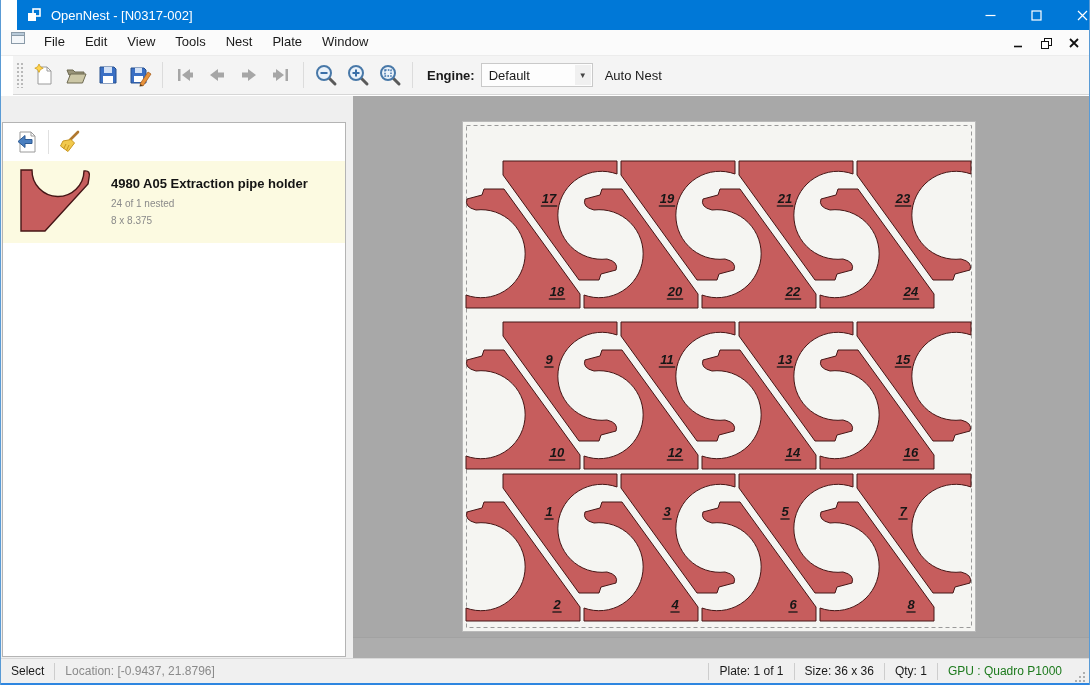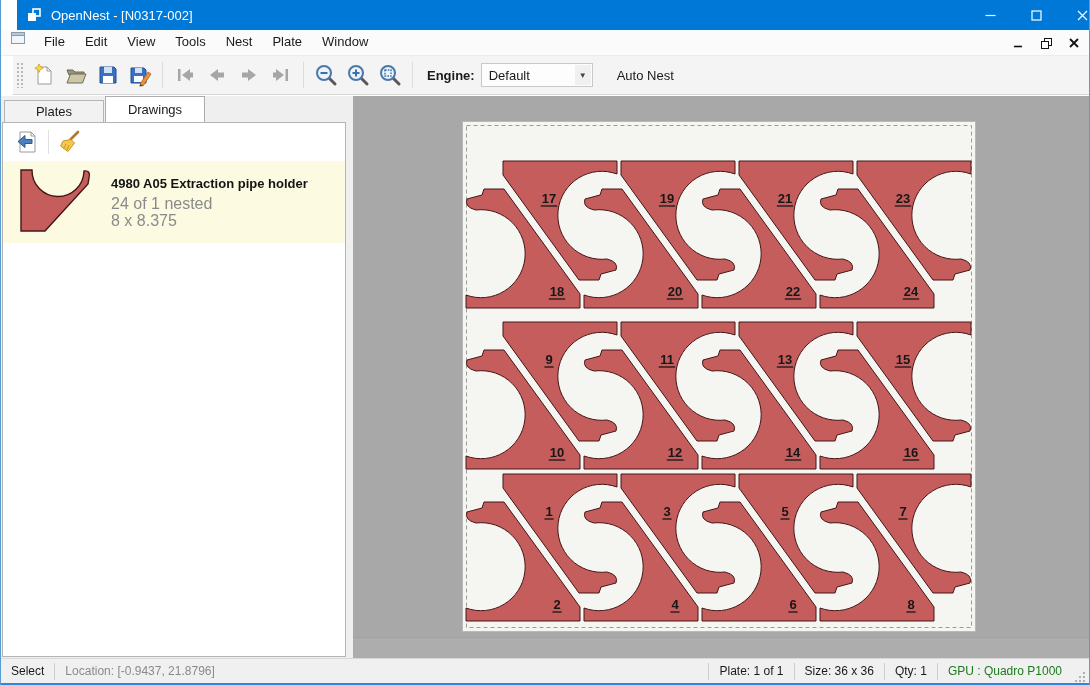--- a/index.html
+++ b/index.html
@@ -30,40 +30,40 @@
              background-image:radial-gradient(circle, #b9b9b9 1px, transparent 1.2px);
              background-size:4px 4px; }
   .tb-btn { width:32px; height:32px; display:flex; align-items:center; justify-content:center; border-radius:2px; }
   .tb-sep { width:1px; height:26px; background:#dcdcdc; margin:0 6px; }
   .engine-label { font-weight:bold; margin:0 6px 0 8px; }
   .engine-combo { width:112px; height:24px; background:#fdfdfd; border:1px solid #c9c9c9;
                   display:flex; align-items:center; position:relative; padding-left:7px; }
   .engine-combo .arrow { position:absolute; right:1px; top:1px; bottom:1px; width:16px;
                          background:#f0f0f0; display:flex; align-items:center; justify-content:center;
                          font-size:8px; color:#444; }
-  .autonest-btn { margin-left:16px; padding:5px 8px; border-radius:2px; }
+  .autonest-btn { margin-left:4px; padding:5px 8px; border-radius:2px; }
 
   
   .left-panel { position:absolute; left:0; top:96px; width:352px; bottom:27px; background:#efefef; }
   .tabstrip { position:relative; height:26px; }
   .tab { position:absolute; height:22px; top:4px; width:100px; text-align:center; line-height:21px;
          background:#f2f2f2; border:1px solid #b5b5b5; border-bottom:none; }
   .tab.active { top:0; height:26px; line-height:25px; background:#fff; border:1px solid #acacac; border-bottom:none; z-index:2; }
   .panel-content { position:absolute; left:1px; right:7px; top:26px; bottom:1px; background:#fff;
                    border:1px solid #b4b4b4; }
   .mini-toolbar { height:38px; display:flex; align-items:center; padding-left:8px; background:#fff; }
   .mini-btn { width:32px; height:30px; display:flex; align-items:center; justify-content:center; border-radius:2px; }
   .mini-sep { width:1px; height:24px; background:#e0e0e0; margin:0 5px; }
   .drawing-item { height:82px; background:#fcfae1; display:flex; align-items:center; padding:4px 6px 4px 14px; }
   .drawing-item .thumb { width:78px; height:70px; flex:0 0 auto; margin-right:16px; }
   .drawing-item .info .t { font-weight:bold; color:#141414; margin-bottom:4px; }
-  .drawing-item .info .m { color:#8a8a8a; font-size:16px; line-height:17px; }
-
-  
-  .canvas { position:absolute; left:352px; top:96px; right:0; bottom:27px; background:#a8a8a8; overflow:hidden; }
+  .drawing-item .info .m { color:#8a8a8a; font-size:10px; line-height:17px; }
+
+  
+  .canvas { position:absolute; left:352px; top:96px; right:0; bottom:27px; background:#a8a8a8; overflow:hidden;font-style:italic; }
   .canvas .bottomstrip { position:absolute; left:0; right:0; bottom:0; height:21px; background:#adadad; border-top:1px solid #a2a2a2; }
   .plate { position:absolute; left:109px; top:25px; width:514px; height:511px; }
   .part-label { font-size:13px; font-weight:bold; font-family:"Liberation Sans",sans-serif; }
 
   
   .statusbar { position:absolute; left:0; bottom:2px; width:100%; height:25px; background:#f0f0f0;
                border-top:1px solid #d9d9d9; display:flex; align-items:center; font-size:12px; }
   .sb-cell { padding:0 10px; color:#1a1a1a; }
   .sb-sep { width:1px; height:17px; background:#cdcdcd; }
   .sb-loc { color:#8a8a8a; }
@@ -220,24 +220,20 @@
 
   <span class="engine-label">Engine:</span>
   <div class="engine-combo">
     <span>Default</span>
     <span class="arrow">▼</span>
   </div>
   <div class="autonest-btn">Auto Nest</div>
 </div>
 
 <div class="left-panel">
-  <div class="tabstrip">
-    <div class="tab" style="left:3px;">Plates</div>
-    <div class="tab active" style="left:104px;">Drawings</div>
-  </div>
   <div class="panel-content">
     <div class="mini-toolbar">
       <div class="mini-btn">
         <svg width="26" height="26" viewBox="0 0 26 26">
           <path d="M6,3 h11 l4,4 v16 h-15 z" fill="#fff" stroke="#9a9a9a"></path>
           <path d="M17,3 v4 h4" fill="none" stroke="#9a9a9a"></path>
           <path d="M18,10.5 h-7 v-4 l-7,6 7,6 v-4 h7 z" fill="#4a7fc0" stroke="#2d5b94"></path>
         </svg>
       </div>
       <div class="mini-sep"></div>

